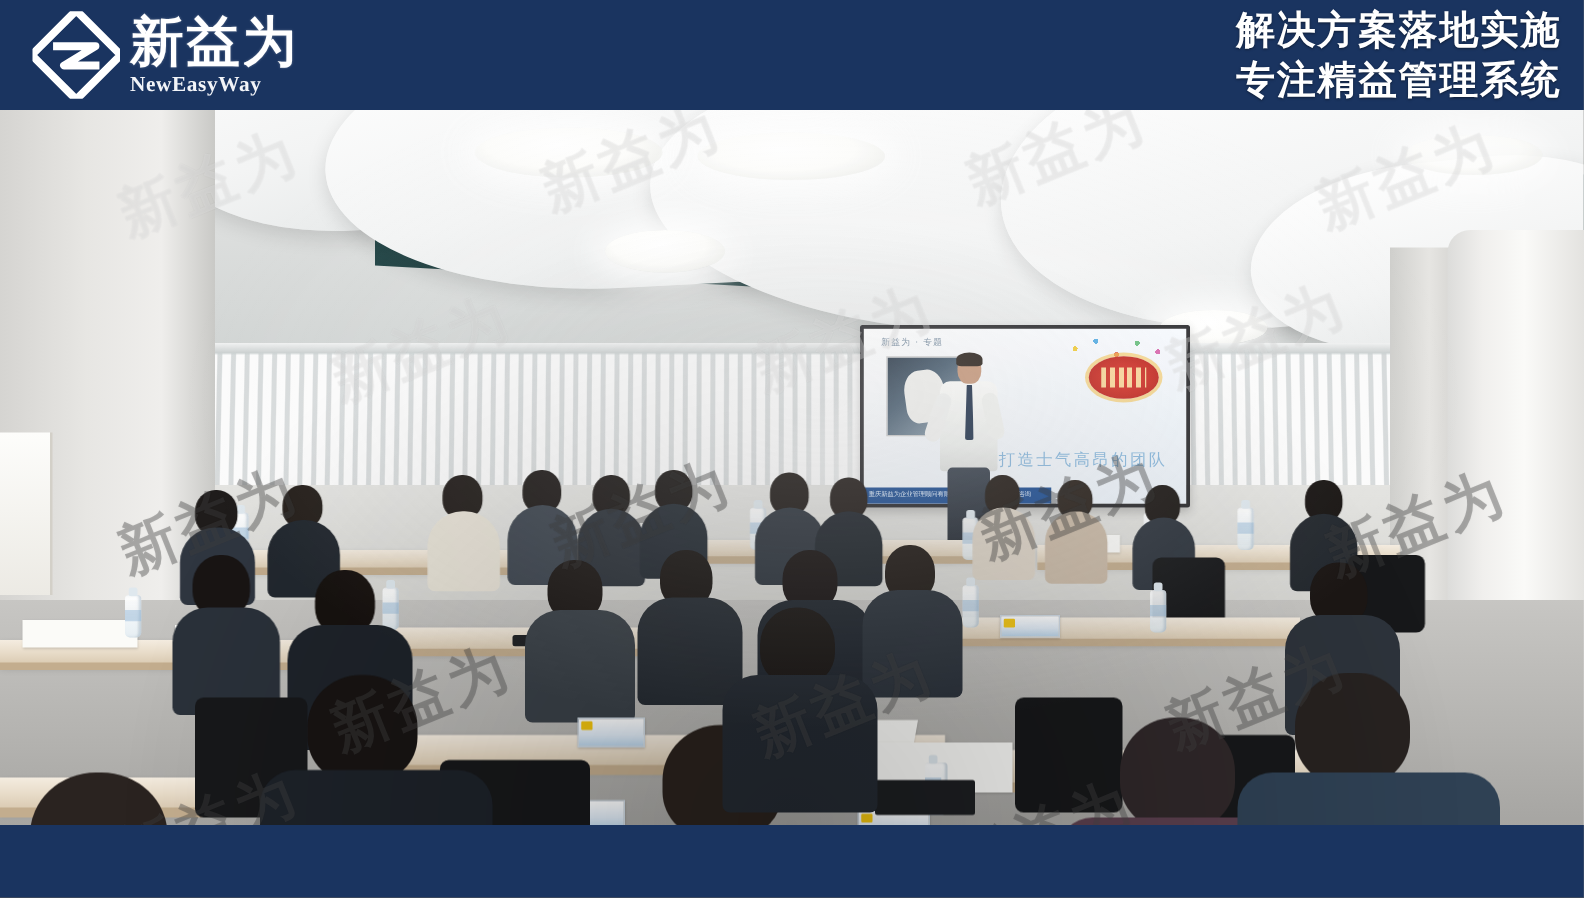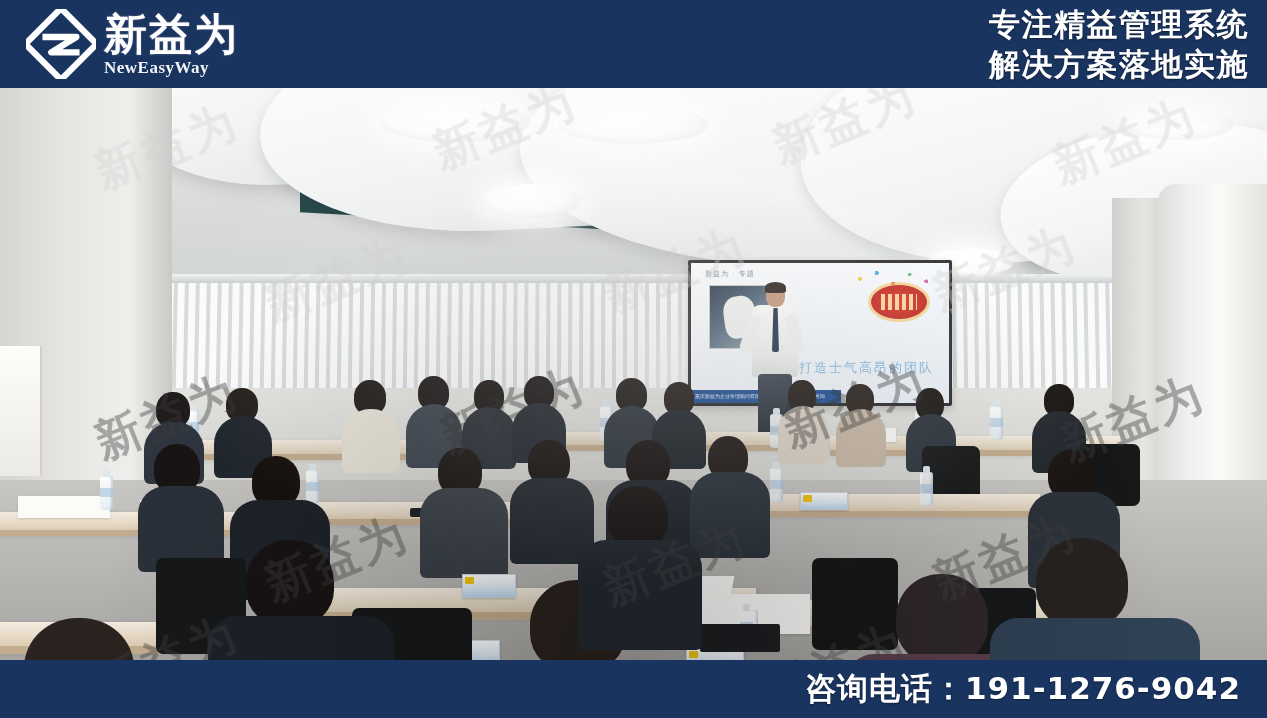--- a/index.html
+++ b/index.html
@@ -679,22 +679,21 @@
           </g>
           <path d="M28 40 L72 40 L36 62 L72 62" fill="none" stroke="#ffffff" stroke-width="9" stroke-linejoin="round" stroke-linecap="square"></path>
         </svg>
       </div>
       <div class="logo-text">
         <span class="logo-cn">新益为</span>
         <span class="logo-en">NewEasyWay</span>
       </div>
     </div>
     <div class="banner-slogan">
+      <div>解决方案落地实施</div>
       <div>专注精益管理系统</div>
-      <div>解决方案落地实施</div>
     </div>
   </div>
 
   <div class="banner banner-bottom">
-    <div class="footer-right">咨询电话：191-1276-9042</div>
   </div>
 
 </div>
 
 </body></html>

